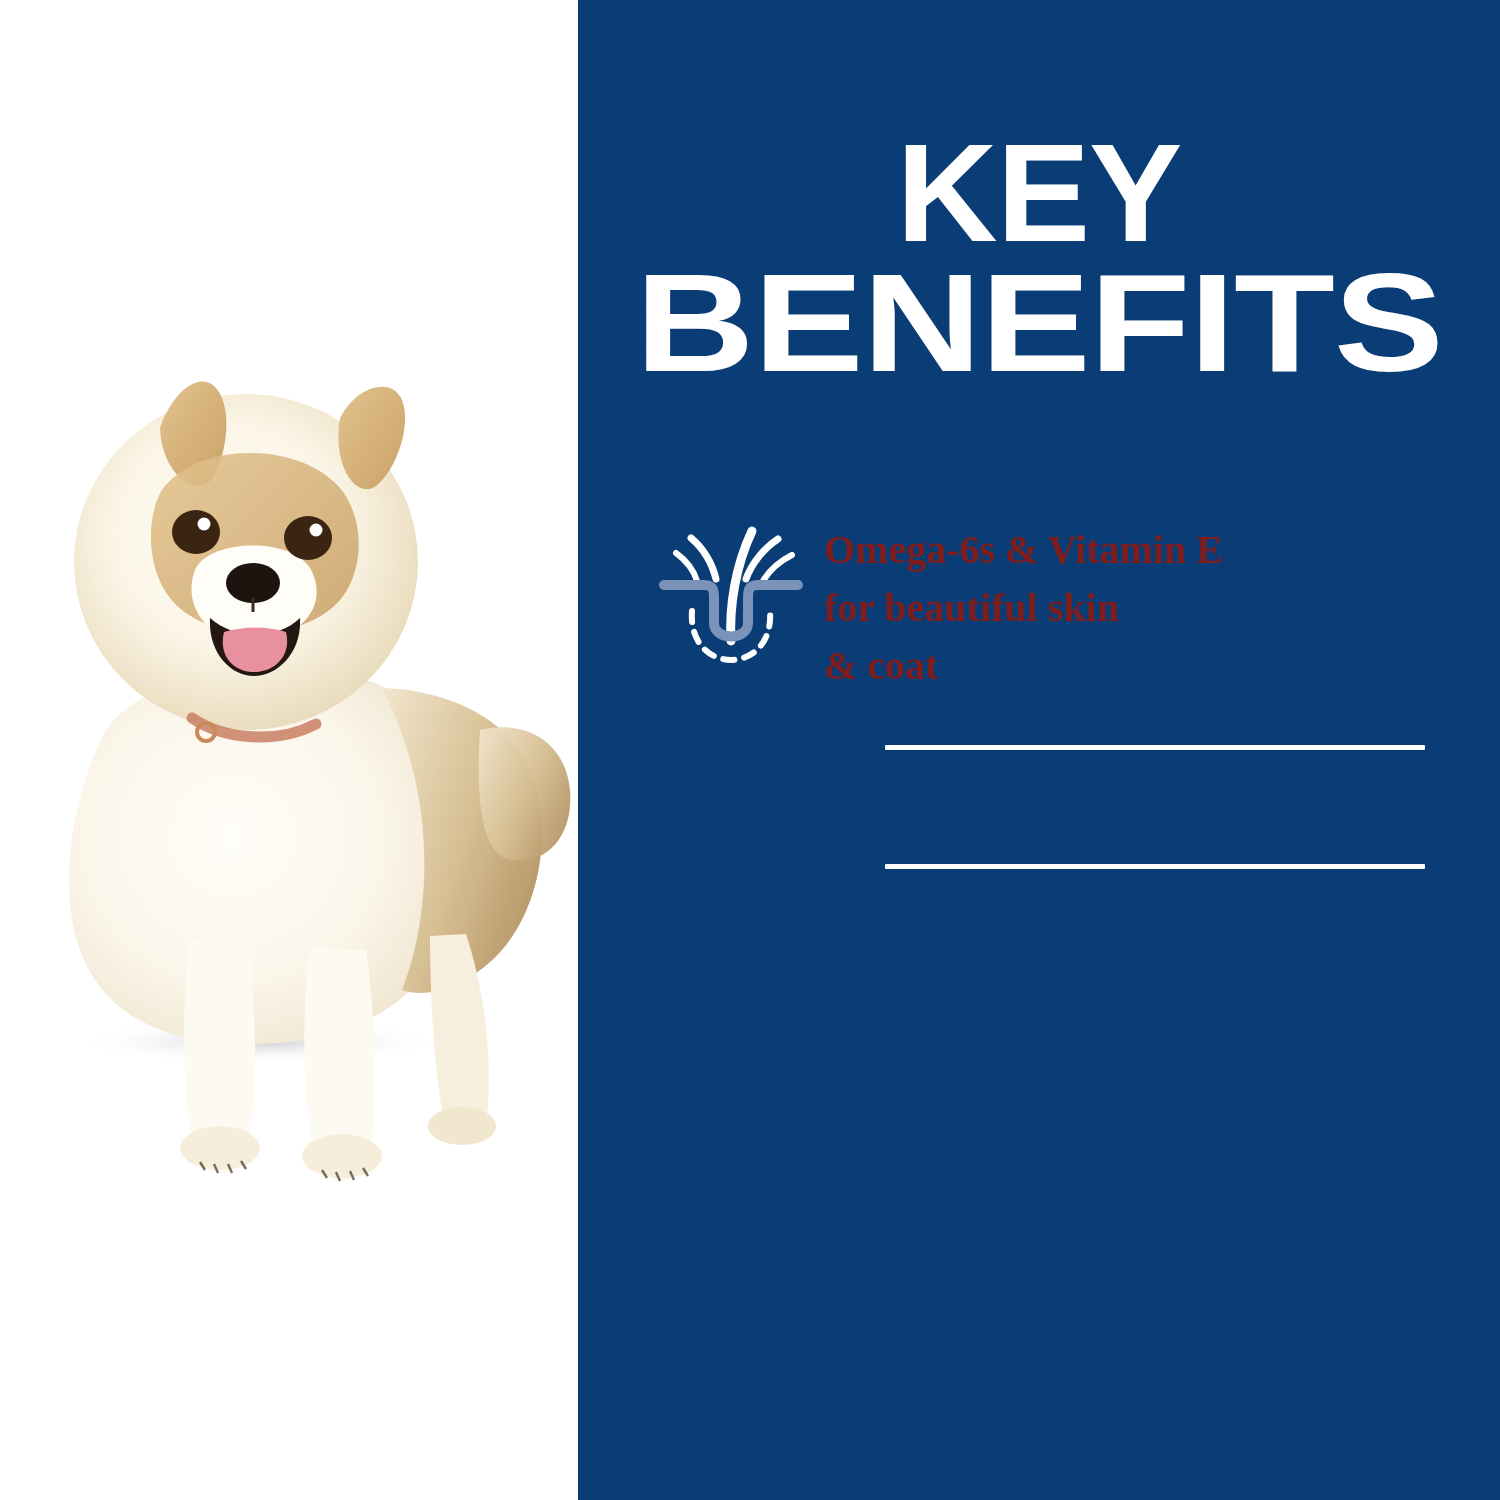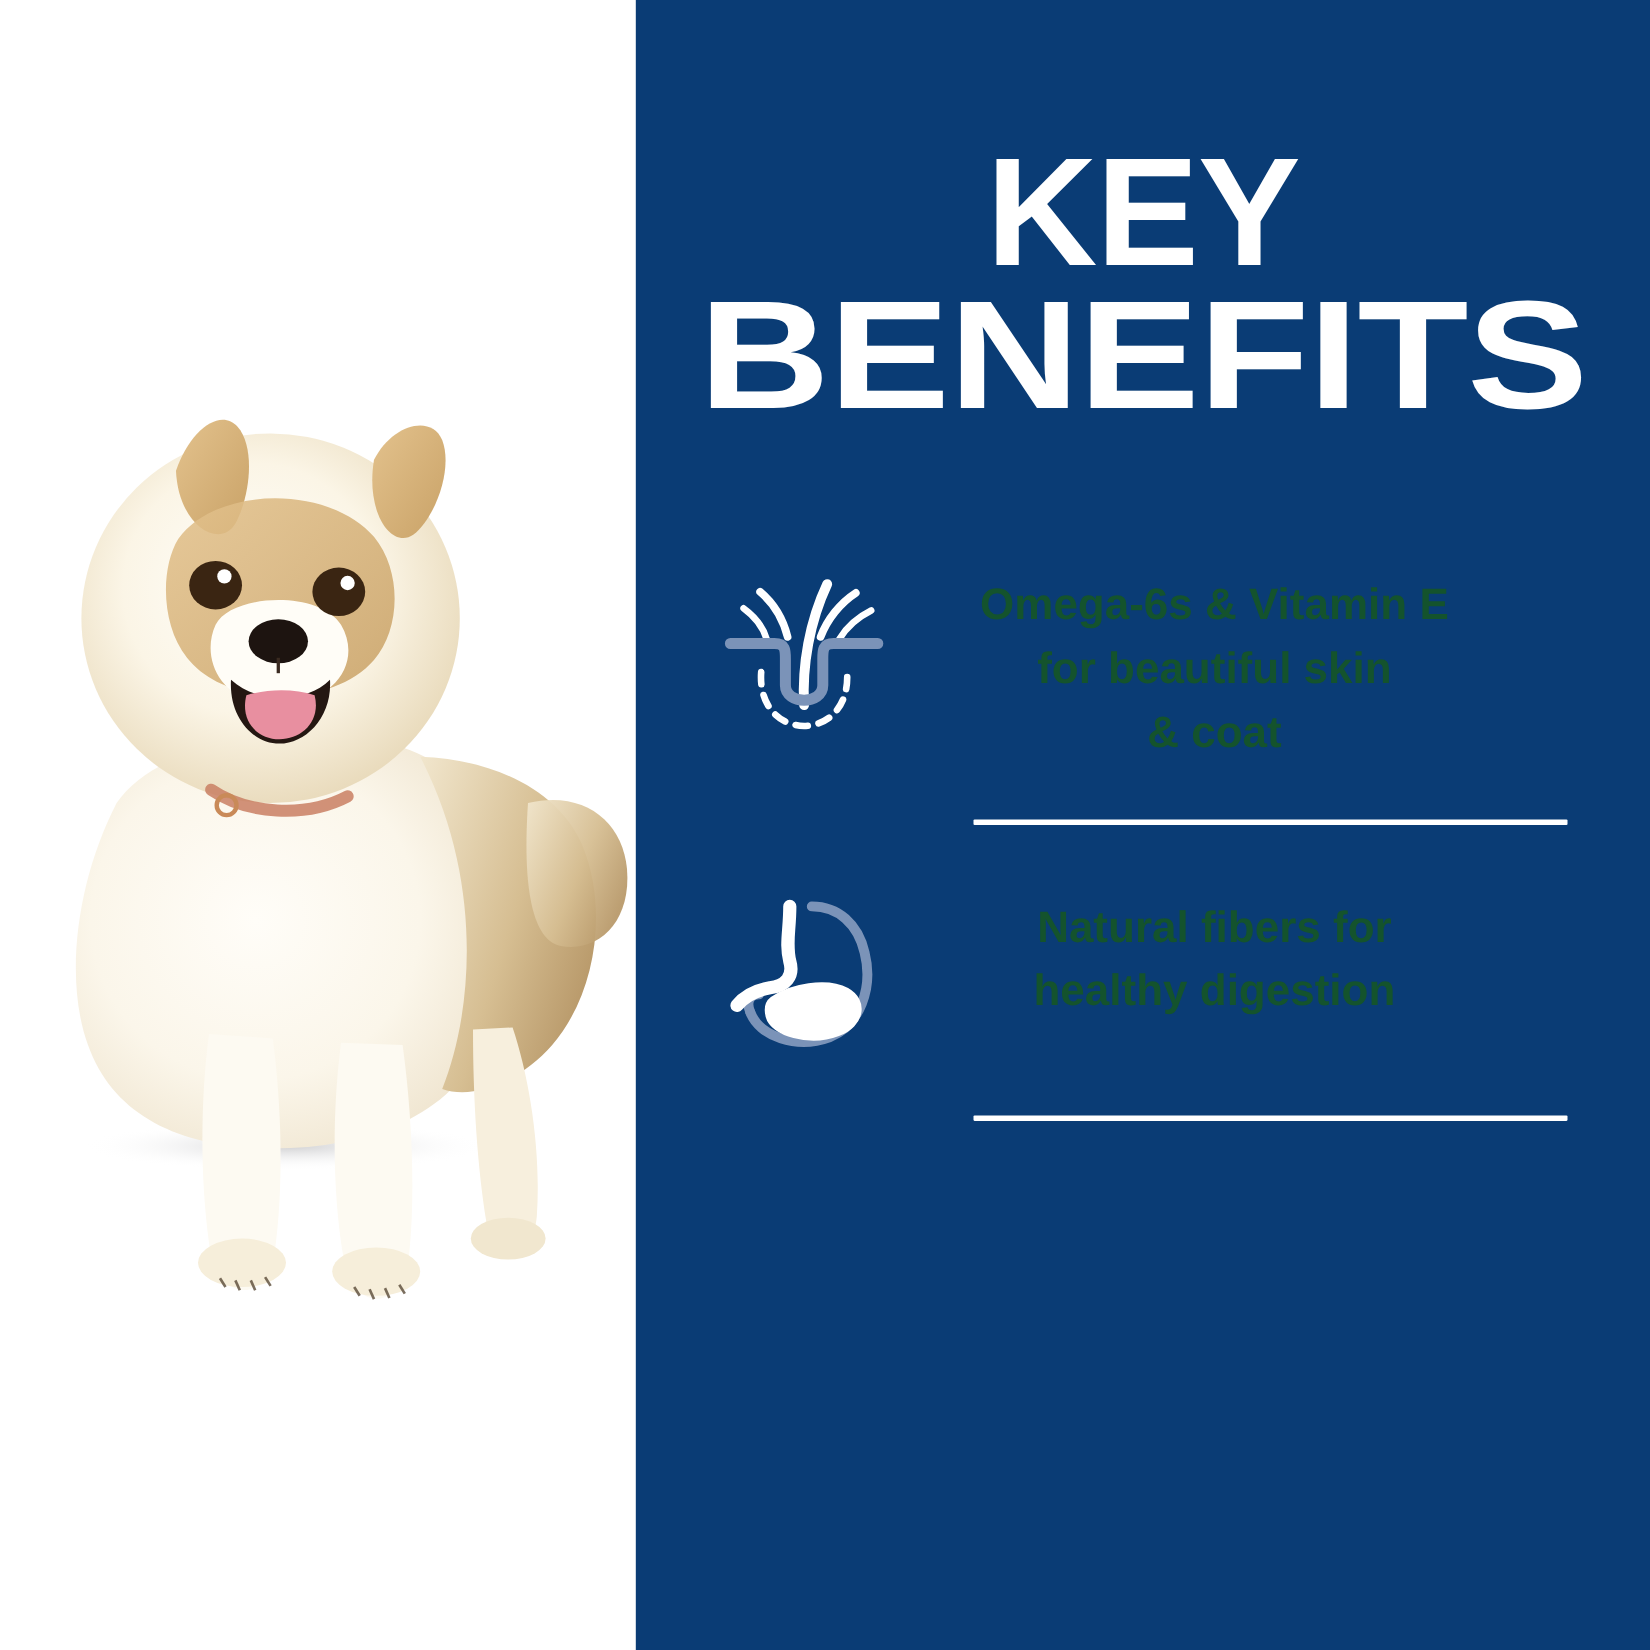--- a/index.html
+++ b/index.html
@@ -92,30 +92,29 @@
     height: 150px;
     display: flex;
     align-items: flex-start;
     justify-content: center;
     padding-top: 4px;
     box-sizing: border-box;
   }
   .benefit-icon svg { display: block; }
   .benefit-text {
     flex: 1 1 auto;
-    color: #14532d;
-    font-family: Liberation Sans, sans-serif;
+    color: #7f1d1d;
+    font-family: Liberation Serif, serif;
     font-weight: bold;
     font-size: 40px;
     line-height: 1.45;
     padding-left: 18px;
     padding-top: 6px;
     max-width: 560px;
     white-space: pre-line;
-    text-align: center;
   }
   .divider {
     height: 5px;
     background: #ffffff;
     margin-left: 307px;
     width: 540px;
     border-radius: 1px;
   }
   .spacer-a { height: 50px; }
   .spacer-b { height: 58px; }
@@ -251,40 +250,20 @@
       </div>
       <div class="benefit-text">Omega-6s &amp; Vitamin E
 for beautiful skin
 &amp; coat</div>
     </div>
 
     <div class="spacer-a"></div>
     <div class="divider"></div>
     <div class="spacer-b"></div>
 
-    <div class="benefit-row">
-      <div class="benefit-icon">
-        <svg width="150" height="150" viewBox="0 0 150 150" xmlns="http://www.w3.org/2000/svg">
-          <g fill="none" stroke-linecap="round" stroke-linejoin="round">
-
-            <path d="M82 12 C106 12 124 28 130 54 C138 86 126 120 98 131
-                     C68 142 34 130 26 108" stroke="#7B93B8" stroke-width="9"></path>
-            <path d="M26 108 C22 98 26 92 34 92" stroke="#7B93B8" stroke-width="9"></path>
-
-            <path d="M62 12 C62 34 58 46 62 62 C66 76 58 84 44 86
-                     C32 88 22 92 14 102" stroke="#ffffff" stroke-width="12"></path>
-
-            <path d="M46 96 C62 84 96 78 114 88 C132 98 128 120 106 128
-                     C80 138 46 128 42 112 C40 104 42 99 46 96 Z" fill="#ffffff" stroke="#ffffff" stroke-width="4"></path>
-          </g>
-        </svg>
-      </div>
-      <div class="benefit-text">Natural fibers for
-healthy digestion</div>
-    </div>
 
     <div class="spacer-c"></div>
     <div class="divider"></div>
     <div class="spacer-d"></div>
 
 
   </div>
 
 </div>
 

